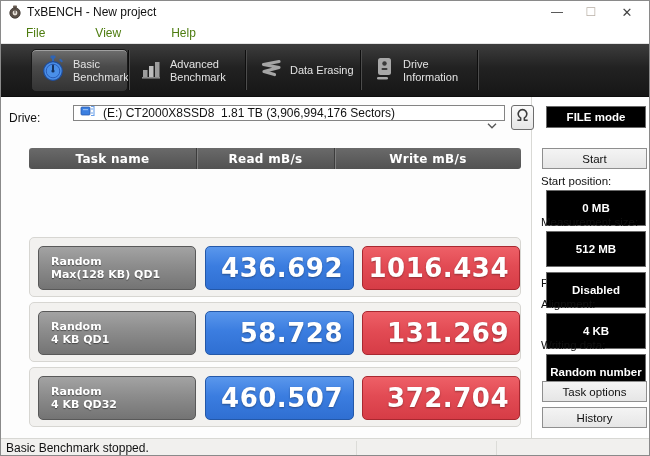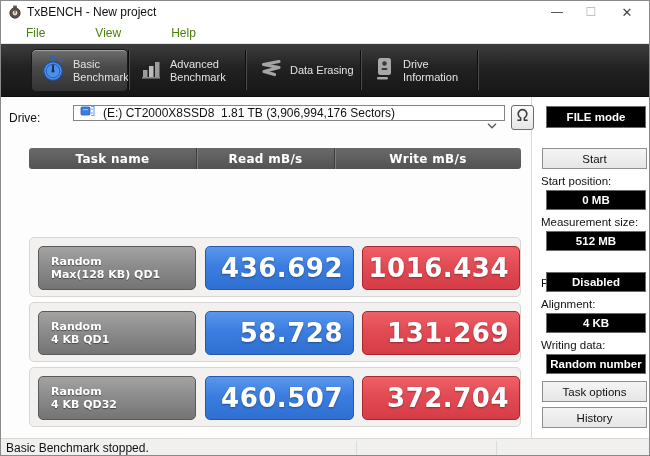--- a/index.html
+++ b/index.html
@@ -44,21 +44,21 @@
   .task-chip { position:absolute; left:8px; top:8px; width:158px; height:44px;
     background:linear-gradient(#a3a3a3,#8c8c8c 45%,#747474); border:1px solid #595959; border-radius:5px;
     display:flex; flex-direction:column; justify-content:center; padding-left:12px; }
   .task-chip span { font-size:11px; font-weight:bold; color:#fff; line-height:13.5px; font-family:"DejaVu Sans", sans-serif; text-shadow:0 1px 1px rgba(0,0,0,.45); }
   .val { position:absolute; top:8px; height:44px; border-radius:5px; display:flex; align-items:center; justify-content:flex-end;
     font-size:26px; font-weight:bold; color:#fff; font-family:"DejaVu Sans", sans-serif; letter-spacing:.5px;
     padding-right:10px; text-shadow:0 1px 2px rgba(0,0,0,.35); }
   .val-read { left:175px; width:149px; background:linear-gradient(#5a97ec,#3b7de0 45%,#2f6fd2); border:1px solid #2458a8; }
   .val-write { left:332px; width:158px; background:linear-gradient(#ee6067,#e24b54 45%,#d63c46); border:1px solid #a82830; }
   
-  .black-field { position:absolute; left:545px; width:100px; height:20px; background:#000; border:1px solid #6a6a6a;
+  .black-field { position:absolute; left:545px; width:100px; height:36px; background:#000; border:1px solid #6a6a6a;
     display:flex; align-items:center; justify-content:center; font-size:11.5px; font-weight:bold; color:#fff; }
   .side-label { position:absolute; left:540px; font-size:11.5px; color:#111; }
   .side-btn { position:absolute; left:541px; width:105px; height:21px; background:linear-gradient(#f4f4f4,#e6e6e6);
     border:1px solid #8f8f8f; display:flex; align-items:center; justify-content:center; font-size:11.5px; color:#111; }
   
   .statusbar { position:absolute; left:0; top:437px; width:100%; height:19px; background:#f1f0ee; border-top:1px solid #d8d8d4; }
   .status-msg { position:absolute; left:5px; top:2px; font-size:12px; color:#111; }
   .status-sep { position:absolute; top:2px; width:1px; height:15px; background:#dcdcd8; }
 </style>
 </head>

